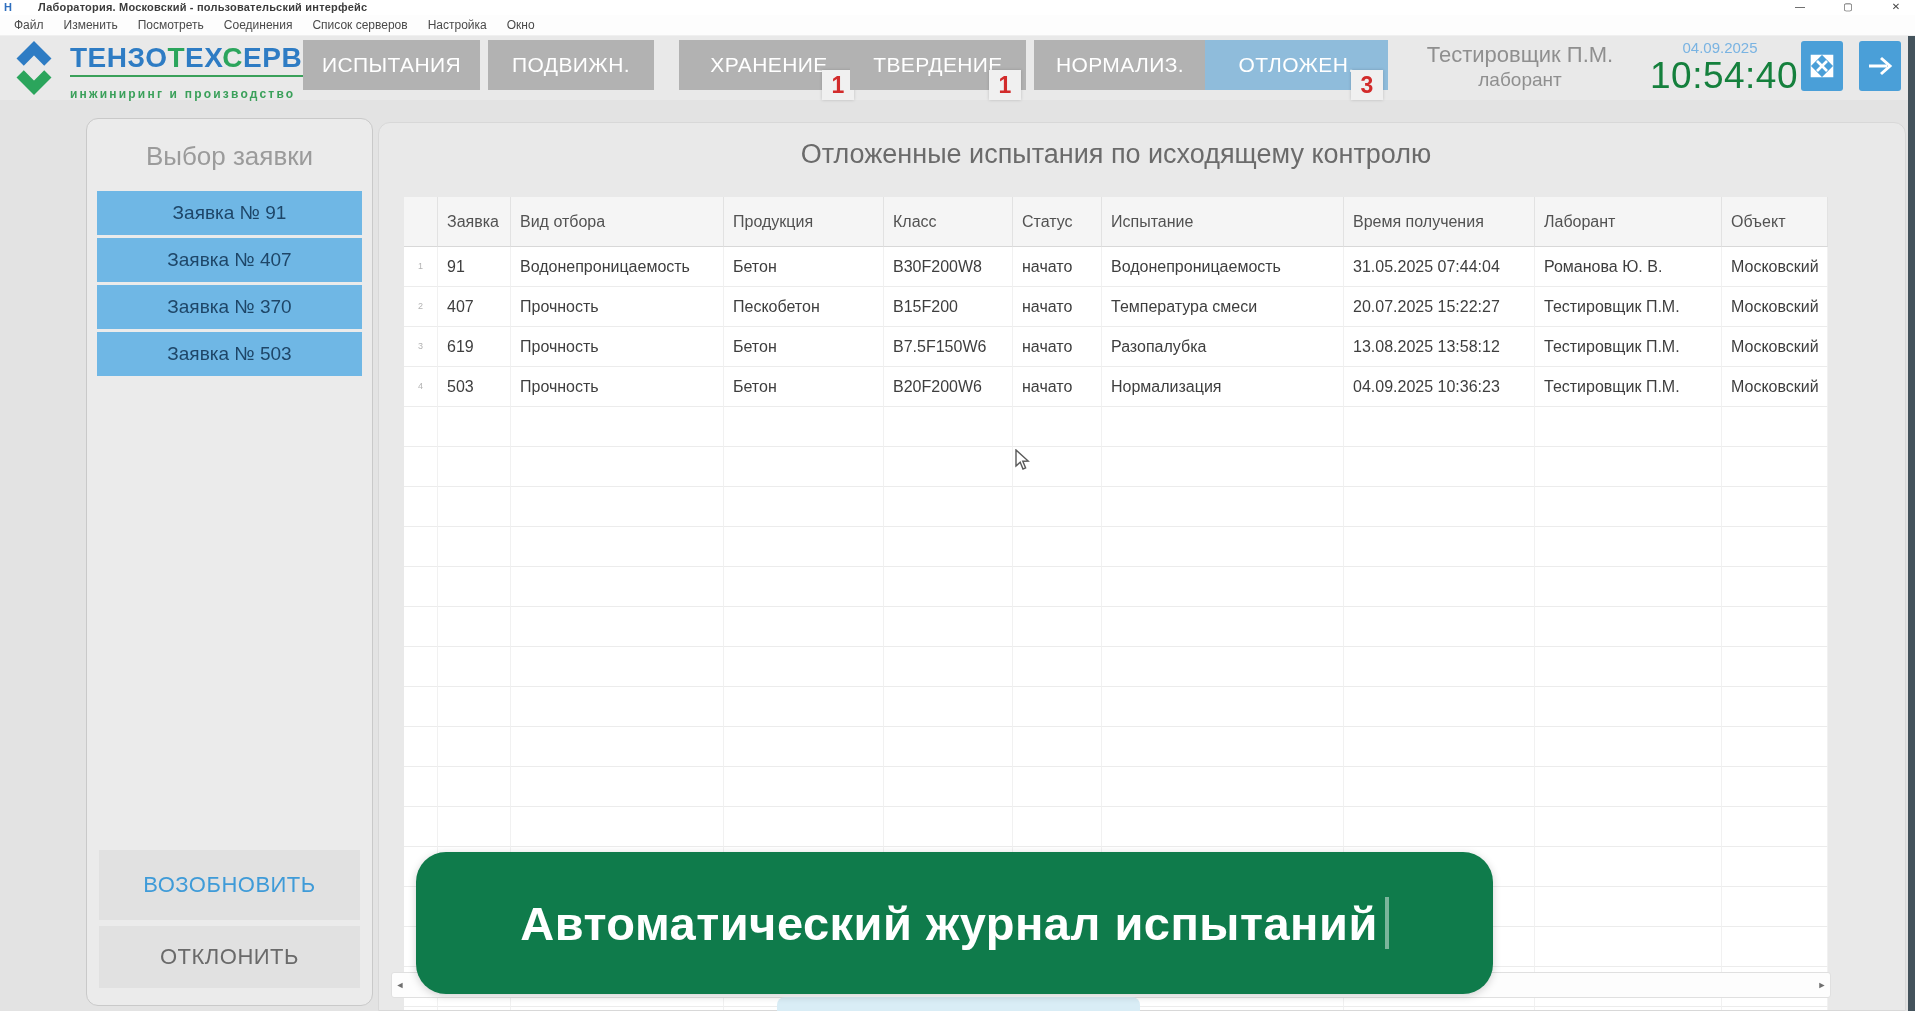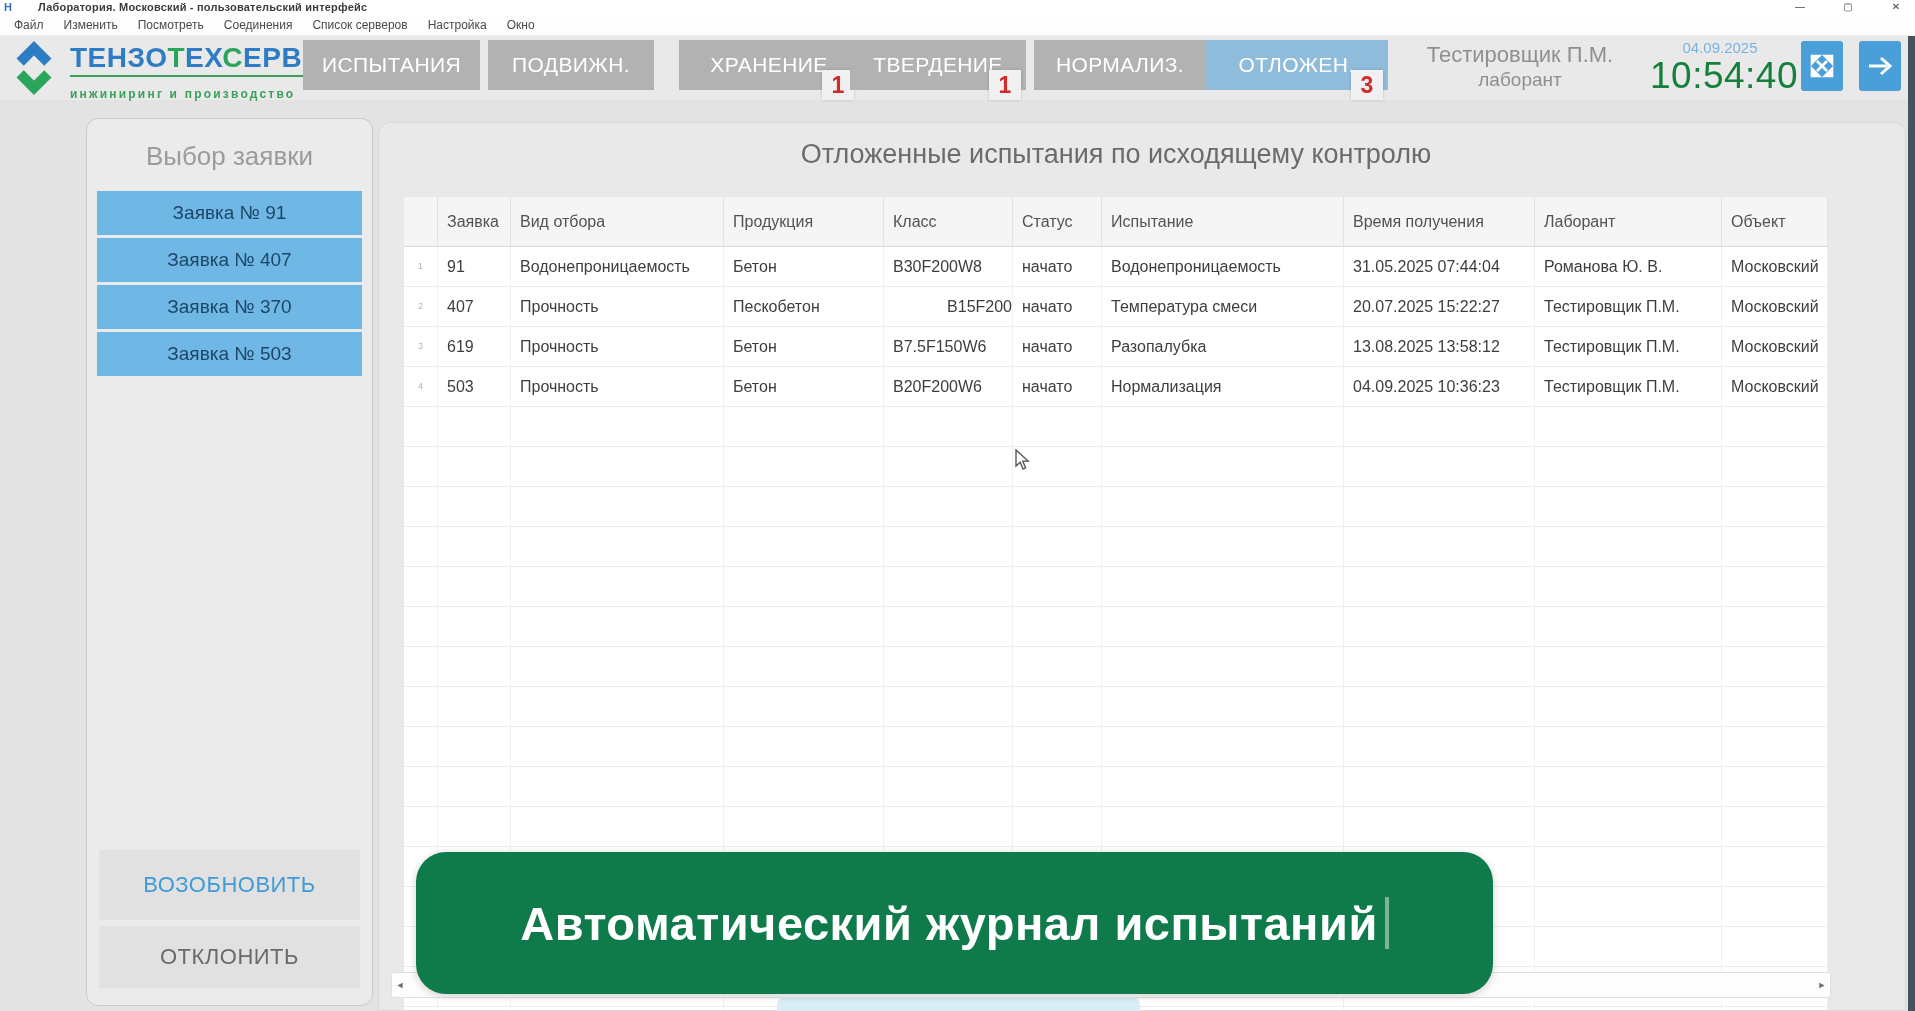--- a/index.html
+++ b/index.html
@@ -211,21 +211,21 @@
           <div class="td" style="width: 242px;">Водонепроницаемость</div>
           <div class="td" style="width: 191px;">31.05.2025 07:44:04</div>
           <div class="td" style="width: 187px;">Романова Ю. В.</div>
           <div class="td" style="width: 106px;">Московский</div>
         </div>
         <div class="tr body">
           <div class="td rownum" style="width: 34px;">2</div>
           <div class="td" style="width: 73px;">407</div>
           <div class="td" style="width: 213px;">Прочность</div>
           <div class="td" style="width: 160px;">Пескобетон</div>
-          <div class="td" style="width: 129px; text-align: right;">B15F200</div>
+          <div class="td" style="width: 129px;">B15F200</div>
           <div class="td" style="width: 89px;">начато</div>
           <div class="td" style="width: 242px;">Температура смеси</div>
           <div class="td" style="width: 191px;">20.07.2025 15:22:27</div>
           <div class="td" style="width: 187px;">Тестировщик П.М.</div>
           <div class="td" style="width: 106px;">Московский</div>
         </div>
         <div class="tr body">
           <div class="td rownum" style="width: 34px;">3</div>
           <div class="td" style="width: 73px;">619</div>
           <div class="td" style="width: 213px;">Прочность</div>

